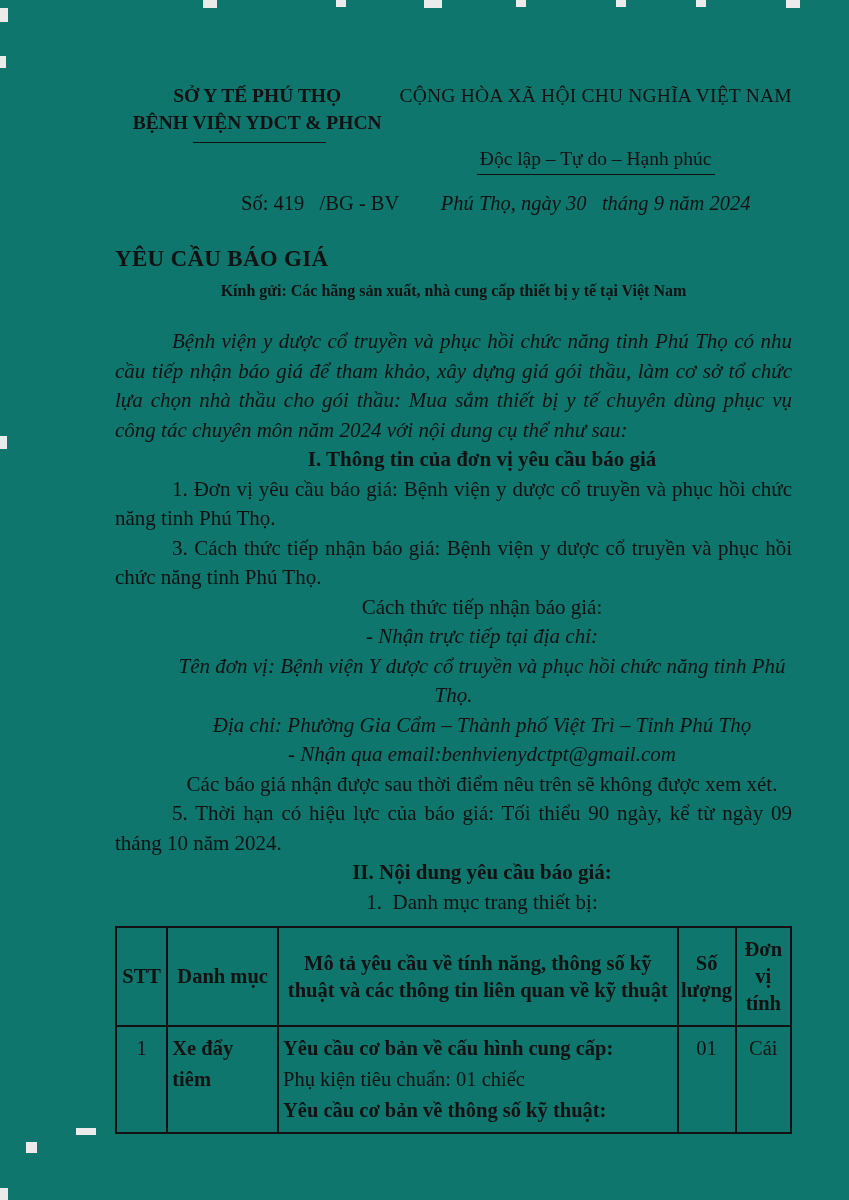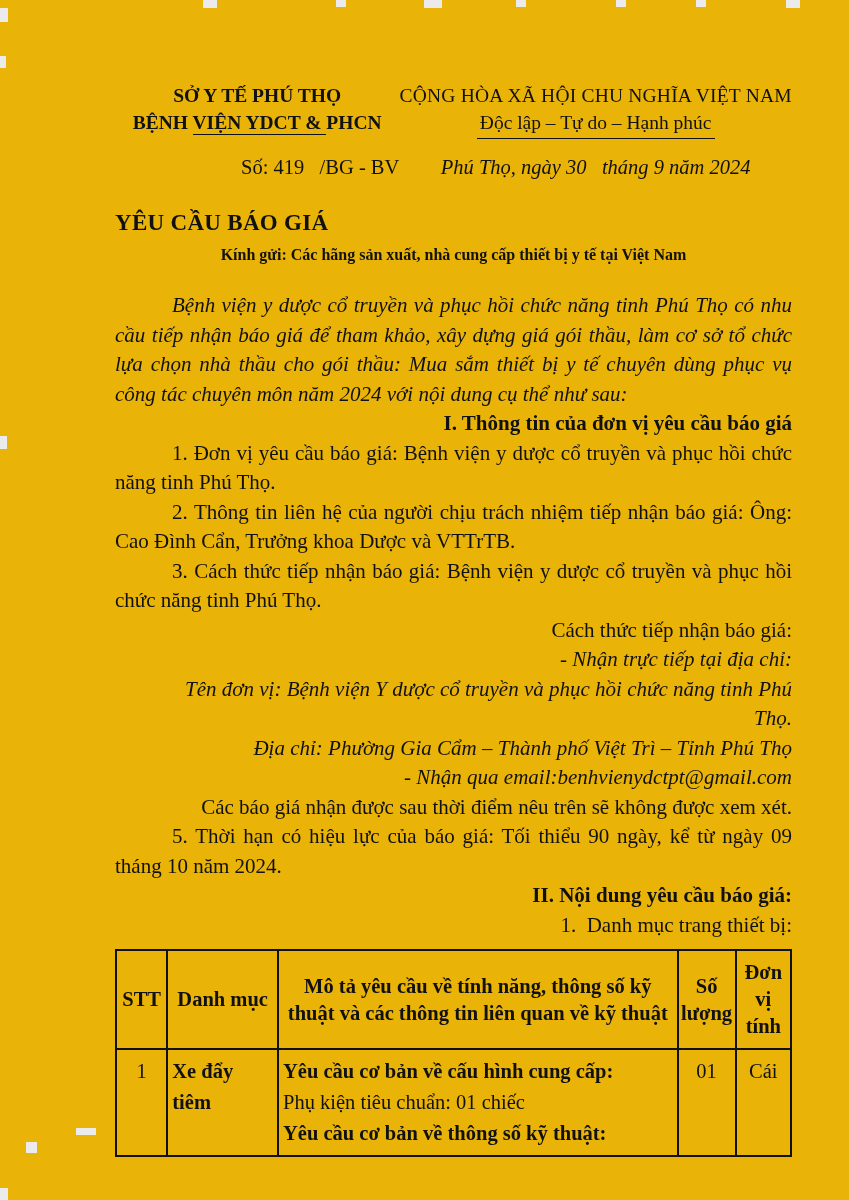--- a/index.html
+++ b/index.html
@@ -2,21 +2,21 @@
 <html><head>
 <meta charset="utf-8">
 <style>
   * { margin: 0; padding: 0; box-sizing: border-box; }
   html, body { background: #ffffff; }
   .page {
     position: relative;
     width: 849px;
     height: 1200px;
     margin: 0 auto;
-    background: #eab308;
+    background: #0f766e;
     font-family: "Liberation Serif", "DejaVu Serif", serif;
     color: #111111;
     overflow: hidden;
   }
   .content {
     position: absolute;
     left: 115px;
     right: 57px;
     top: 82px;
   }
@@ -30,22 +30,22 @@
     line-height: 27px;
   }
   .hdr-right {
     width: 58%;
     text-align: center;
     font-weight: normal;
     font-size: 19.5px;
     line-height: 27px;
   }
   .hdr-right .natl { white-space: nowrap; letter-spacing: 0.2px; }
-  .u-part { border-bottom: 1.5px solid #111; padding-bottom: 1px; }
-  .motto { display: inline-block; border-bottom: 1.5px solid #111; padding: 0 3px 2px 3px; }
+  .u-part { border-bottom: 1.5px solid #111; padding-bottom: 9px; }
+  .motto { display: inline-block; border-bottom: 1.5px solid #111; padding: 0 3px 2px 3px; margin-top: 36px; }
   .refrow { display: flex; margin-top: 17px; font-size: 20.5px; }
   .refrow .refno { width: 42%; text-align: right; white-space: pre-wrap; }
   .refrow .dateline { width: 58%; text-align: center; font-style: italic; white-space: pre-wrap; }
   
   .doc-title {
     margin-top: 30px;
     font-weight: bold;
     font-size: 23px;
     line-height: 28px;
     letter-spacing: 0.3px;
@@ -53,21 +53,21 @@
   .doc-subtitle {
     margin-top: 4px;
     text-align: center;
     font-weight: bold;
     font-size: 16px;
     line-height: 28px;
   }
   
   .body-text { margin-top: 22px; font-size: 21px; line-height: 29.5px; }
   .para { text-align: justify; text-indent: 57px; }
-  .para.no-justify { text-align: right; }
+  .para.no-justify { text-align: center; }
   .italic { font-style: italic; }
   .bold { font-weight: bold; }
   .ws { white-space: pre-wrap; }
   
   .tbl-wrap { margin-top: 9px; }
   table.quote {
     width: 100%;
     border-collapse: collapse;
     table-layout: fixed;
     font-size: 20.5px;
@@ -132,21 +132,20 @@
       <div class="dateline">Phú Thọ, ngày 30   tháng 9 năm 2024</div>
     </div>
 
     <div class="doc-title">YÊU CẦU BÁO GIÁ</div>
     <div class="doc-subtitle">Kính gửi: Các hãng sản xuất, nhà cung cấp thiết bị y tế tại Việt Nam</div>
 
     <div class="body-text">
       <div class="para italic">Bệnh viện y dược cổ truyền và phục hồi chức năng tinh Phú Thọ có nhu cầu tiếp nhận báo giá để tham khảo, xây dựng giá gói thầu, làm cơ sở tổ chức lựa chọn nhà thầu cho gói thầu: Mua sắm thiết bị y tế chuyên dùng phục vụ công tác chuyên môn năm 2024 với nội dung cụ thể như sau:</div>
       <div class="para bold no-justify">I. Thông tin của đơn vị yêu cầu báo giá</div>
       <div class="para">1. Đơn vị yêu cầu báo giá: Bệnh viện y dược cổ truyền và phục hồi chức năng tinh Phú Thọ.</div>
-      <div class="para">2. Thông tin liên hệ của người chịu trách nhiệm tiếp nhận báo giá: Ông: Cao Đình Cẩn, Trưởng khoa Dược và VTTrTB.</div>
       <div class="para">3. Cách thức tiếp nhận báo giá: Bệnh viện y dược cổ truyền và phục hồi chức năng tinh Phú Thọ.</div>
       <div class="para no-justify">Cách thức tiếp nhận báo giá:</div>
       <div class="para italic no-justify">- Nhận trực tiếp tại địa chỉ:</div>
       <div class="para italic no-justify">Tên đơn vị: Bệnh viện Y dược cổ truyền và phục hồi chức năng tinh Phú Thọ.</div>
       <div class="para italic no-justify">Địa chỉ: Phường Gia Cẩm – Thành phố Việt Trì – Tỉnh Phú Thọ</div>
       <div class="para italic no-justify">- Nhận qua email:benhvienydctpt@gmail.com</div>
       <div class="para no-justify">Các báo giá nhận được sau thời điểm nêu trên sẽ không được xem xét.</div>
       <div class="para">5. Thời hạn có hiệu lực của báo giá: Tối thiểu 90 ngày, kể từ ngày 09 tháng 10 năm 2024.</div>
       <div class="para bold no-justify">II. Nội dung yêu cầu báo giá:</div>
       <div class="para no-justify ws">1.  Danh mục trang thiết bị:</div>

